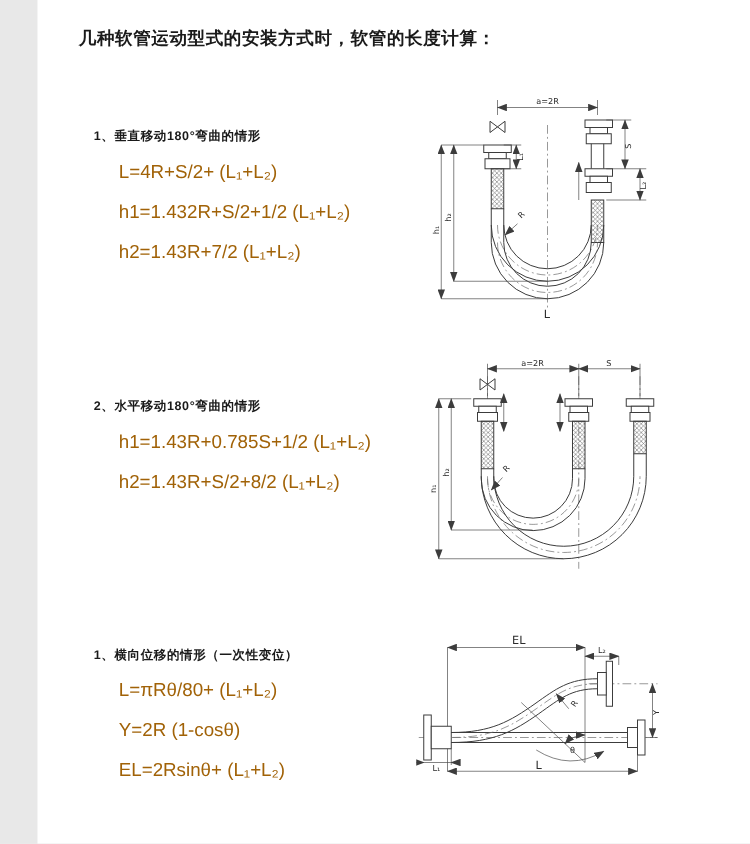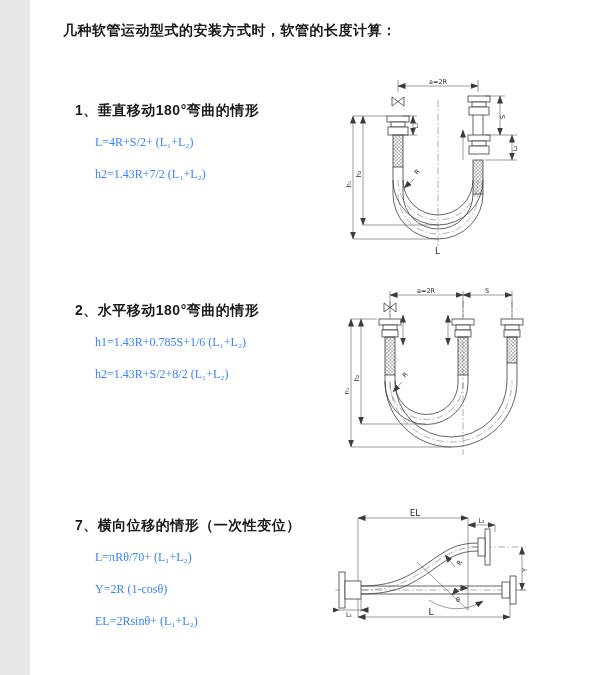--- a/index.html
+++ b/index.html
@@ -6,44 +6,45 @@
   .page{
     position:relative;width:600px;height:675px;background:#ffffff;
     font-family:"Liberation Sans","DejaVu Sans",sans-serif;
     color:#1a1a1a;overflow:hidden;margin-left:30px;
   }
   .title{
     position:absolute;left:33px;top:22px;font-size:14px;font-weight:bold;
     letter-spacing:0.5px;
   }
   .sec-text{position:absolute;left:45px;}
-  .sec-text .heading{font-size:14px;font-weight:bold;margin-bottom:6px;letter-spacing:0.5px;}
+  .sec-text .heading{font-size:10px;font-weight:bold;margin-bottom:6px;letter-spacing:0.5px;}
   .sec-text .formula{
-    margin-left:20px;font-size:12px;line-height:32px;color:#3b82f6;
-    font-family:Liberation Serif, serif;
+    margin-left:20px;font-size:15px;line-height:32px;color:#a16207;
+    font-family:Liberation Sans, sans-serif;
   }
   .diag{position:absolute;}
   
   .ln{stroke:#3c3c3c;stroke-width:0.8;fill:none;}
   .fit{fill:#ffffff;stroke:#3c3c3c;stroke-width:0.8;}
   .dim{stroke:#4a4a4a;stroke-width:0.55;fill:none;}
   .cl{stroke:#6a6a6a;stroke-width:0.55;fill:none;stroke-dasharray:7 2.5 1.5 2.5;}
   .dlbl{font-family:"DejaVu Sans",sans-serif;font-size:6.5px;fill:#2b2b2b;}
   .big{font-size:9px;}
 </style>
 </head>
 <body>
 
 <div class="page">
 
   <div class="title">几种软管运动型式的安装方式时，软管的长度计算：</div>
 
   <div class="sec-text" style="top:102px;">
     <div class="heading">1、垂直移动180°弯曲的情形</div>
     <div class="formula">L=4R+S/2+ (L₁+L₂)</div>
+    <div class="formula">h1=1.432R+S/2+1/2 (L₁+L₂)</div>
     <div class="formula">h2=1.43R+7/2 (L₁+L₂)</div>
   </div>
 
   <svg class="diag" style="left:315px;top:72px;" width="285" height="185" viewBox="0 0 285 185">
     <defs>
       <marker id="m1" markerWidth="8" markerHeight="6" refX="7.5" refY="3" orient="auto-start-reverse" markerUnits="userSpaceOnUse">
         <path d="M0,0 L8,3 L0,6 Z" fill="#3c3c3c"></path>
       </marker>
       <pattern id="hz1" width="3.5" height="3.5" patternUnits="userSpaceOnUse">
         <path d="M0,0 L3.5,3.5 M3.5,0 L0,3.5" stroke="#777" stroke-width="0.5"></path>
@@ -130,23 +131,23 @@
     </g>
 
     <g>
       <text class="dlbl" transform="translate(72,103) rotate(-45)" font-size="7.5">R</text>
       <line class="dim" x1="69" y1="107" x2="59" y2="116" marker-end="url(#m1)"></line>
     </g>
 
     <text class="dlbl big" x="90" y="182">L</text>
   </svg>
 
-  <div class="sec-text" style="top:302px;">
+  <div class="sec-text" style="top:318px;">
     <div class="heading">2、水平移动180°弯曲的情形</div>
-    <div class="formula">h1=1.43R+0.785S+1/6 (L₁+L₂)</div>
+    <div class="formula">h1=1.43R+0.785S+1/2 (L₁+L₂)</div>
     <div class="formula">h2=1.43R+S/2+8/2 (L₁+L₂)</div>
   </div>
 
   <svg class="diag" style="left:315px;top:283px;" width="285" height="180" viewBox="0 0 285 180">
     <defs>
       <marker id="m2" markerWidth="8" markerHeight="6" refX="7.5" refY="3" orient="auto-start-reverse" markerUnits="userSpaceOnUse">
         <path d="M0,0 L8,3 L0,6 Z" fill="#3c3c3c"></path>
       </marker>
       <pattern id="hz2" width="3.5" height="3.5" patternUnits="userSpaceOnUse">
         <path d="M0,0 L3.5,3.5 M3.5,0 L0,3.5" stroke="#777" stroke-width="0.5"></path>
@@ -226,22 +227,22 @@
       <text class="dlbl" transform="translate(14,95) rotate(-90)" text-anchor="middle" font-size="6">h₂</text>
     </g>
 
     <g>
       <text class="dlbl" transform="translate(60,95) rotate(-45)" font-size="7.5">R</text>
       <line class="dim" x1="57" y1="99" x2="48" y2="109" marker-end="url(#m2)"></line>
     </g>
   </svg>
 
   <div class="sec-text" style="top:517px;">
-    <div class="heading">7、横向位移的情形（一次性变位）</div>
-    <div class="formula">L=πRθ/70+ (L₁+L₂)</div>
+    <div class="heading">1、横向位移的情形（一次性变位）</div>
+    <div class="formula">L=πRθ/80+ (L₁+L₂)</div>
     <div class="formula">Y=2R (1-cosθ)</div>
     <div class="formula">EL=2Rsinθ+ (L₁+L₂)</div>
   </div>
 
   <svg class="diag" style="left:303px;top:505px;" width="297" height="150" viewBox="0 0 297 150">
     <defs>
       <marker id="m3" markerWidth="8" markerHeight="6" refX="7.5" refY="3" orient="auto-start-reverse" markerUnits="userSpaceOnUse">
         <path d="M0,0 L8,3 L0,6 Z" fill="#3c3c3c"></path>
       </marker>
     </defs>

